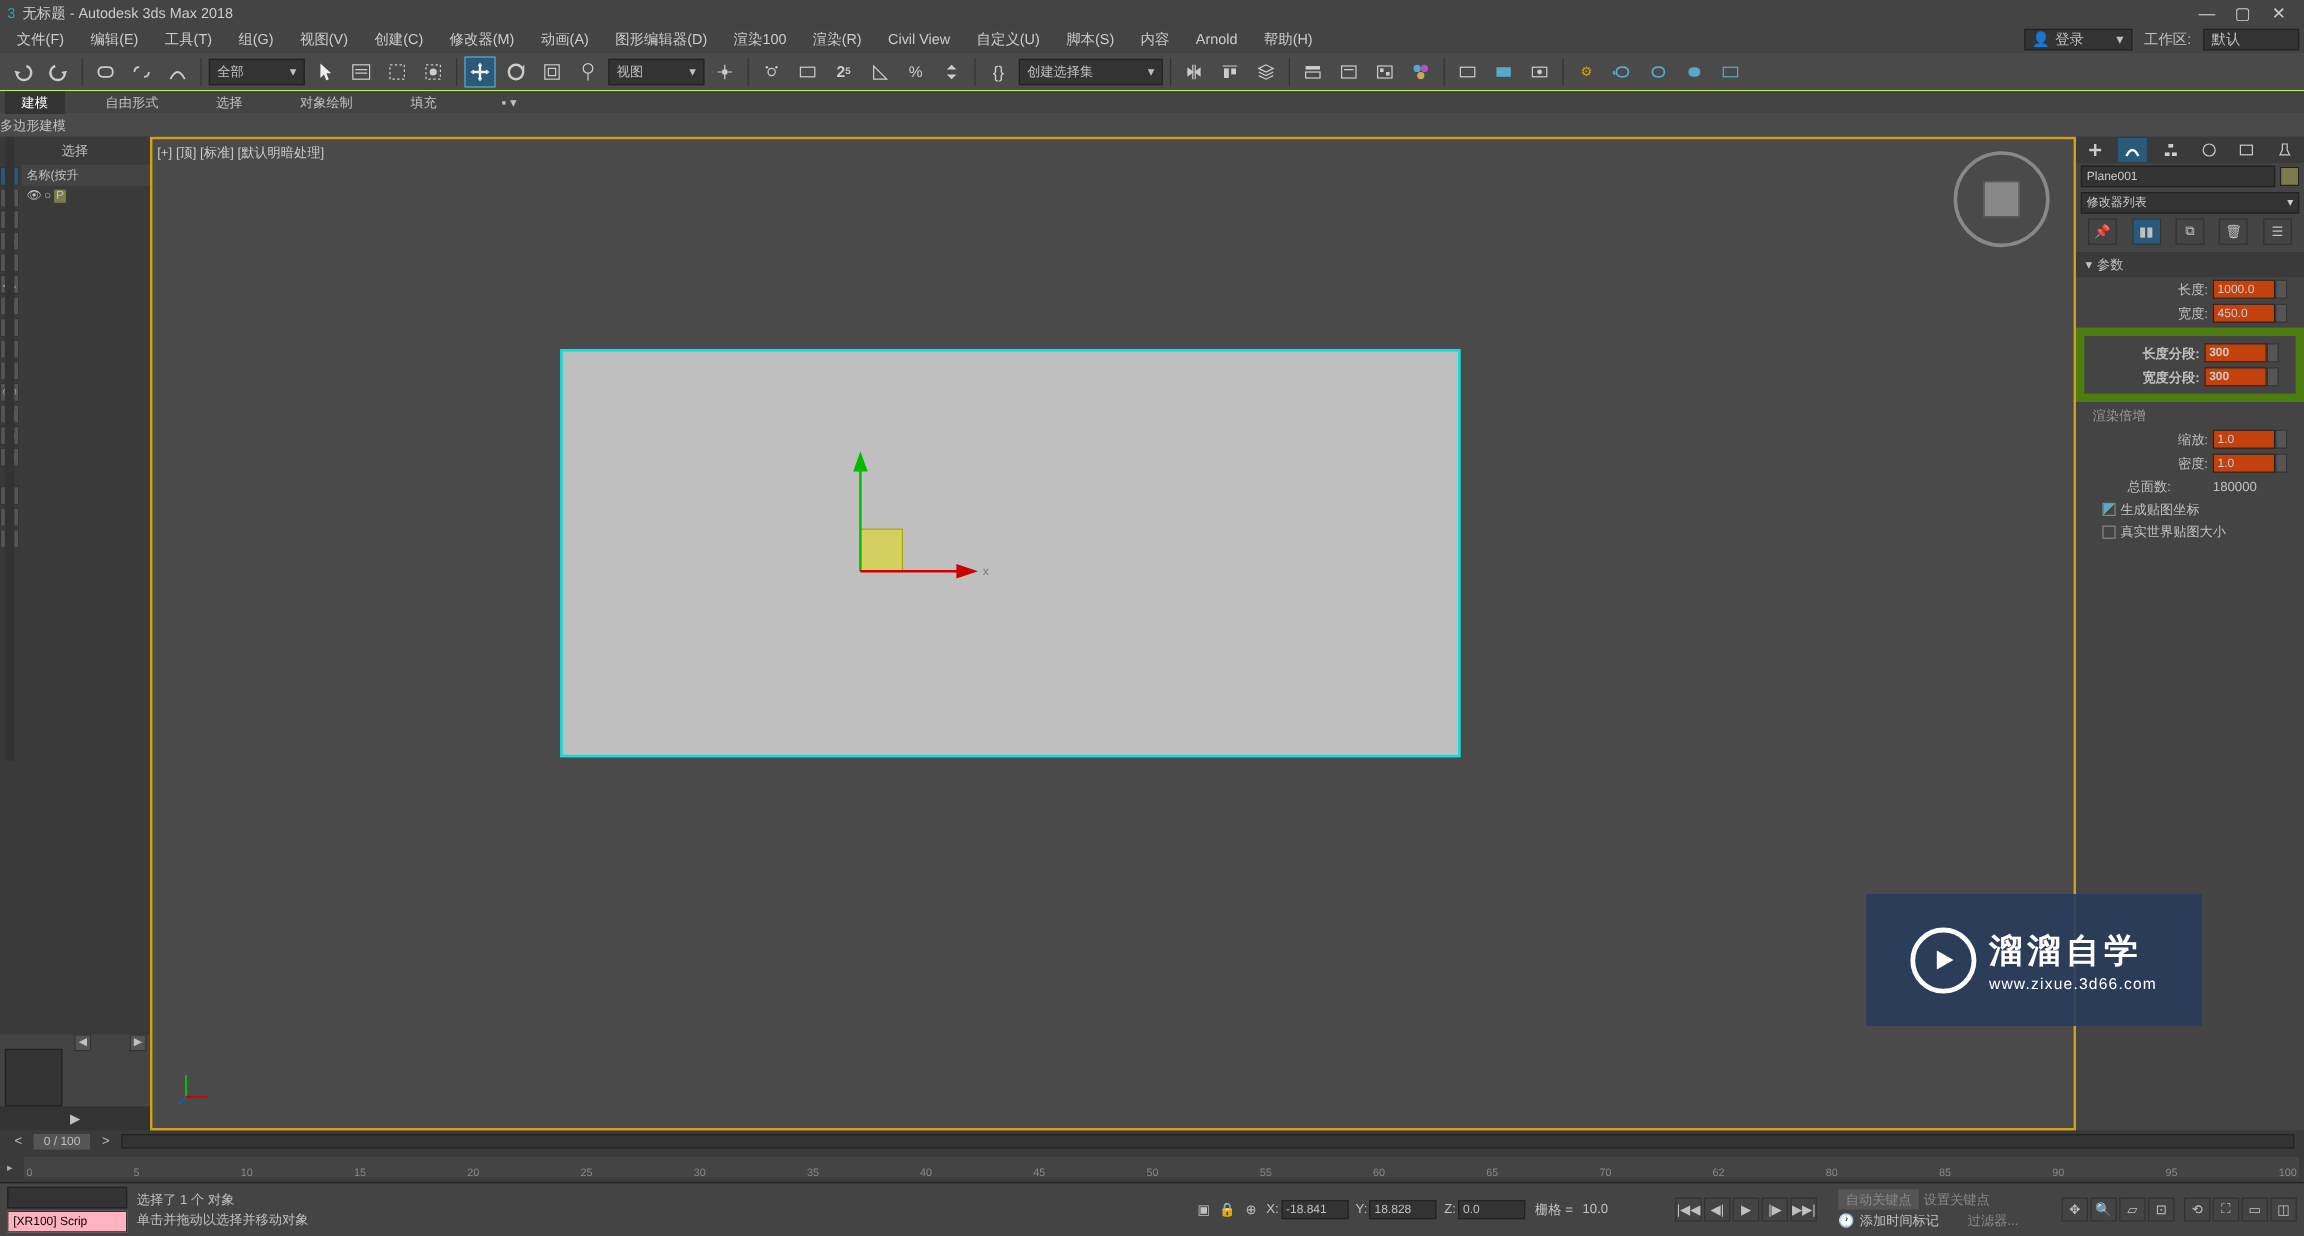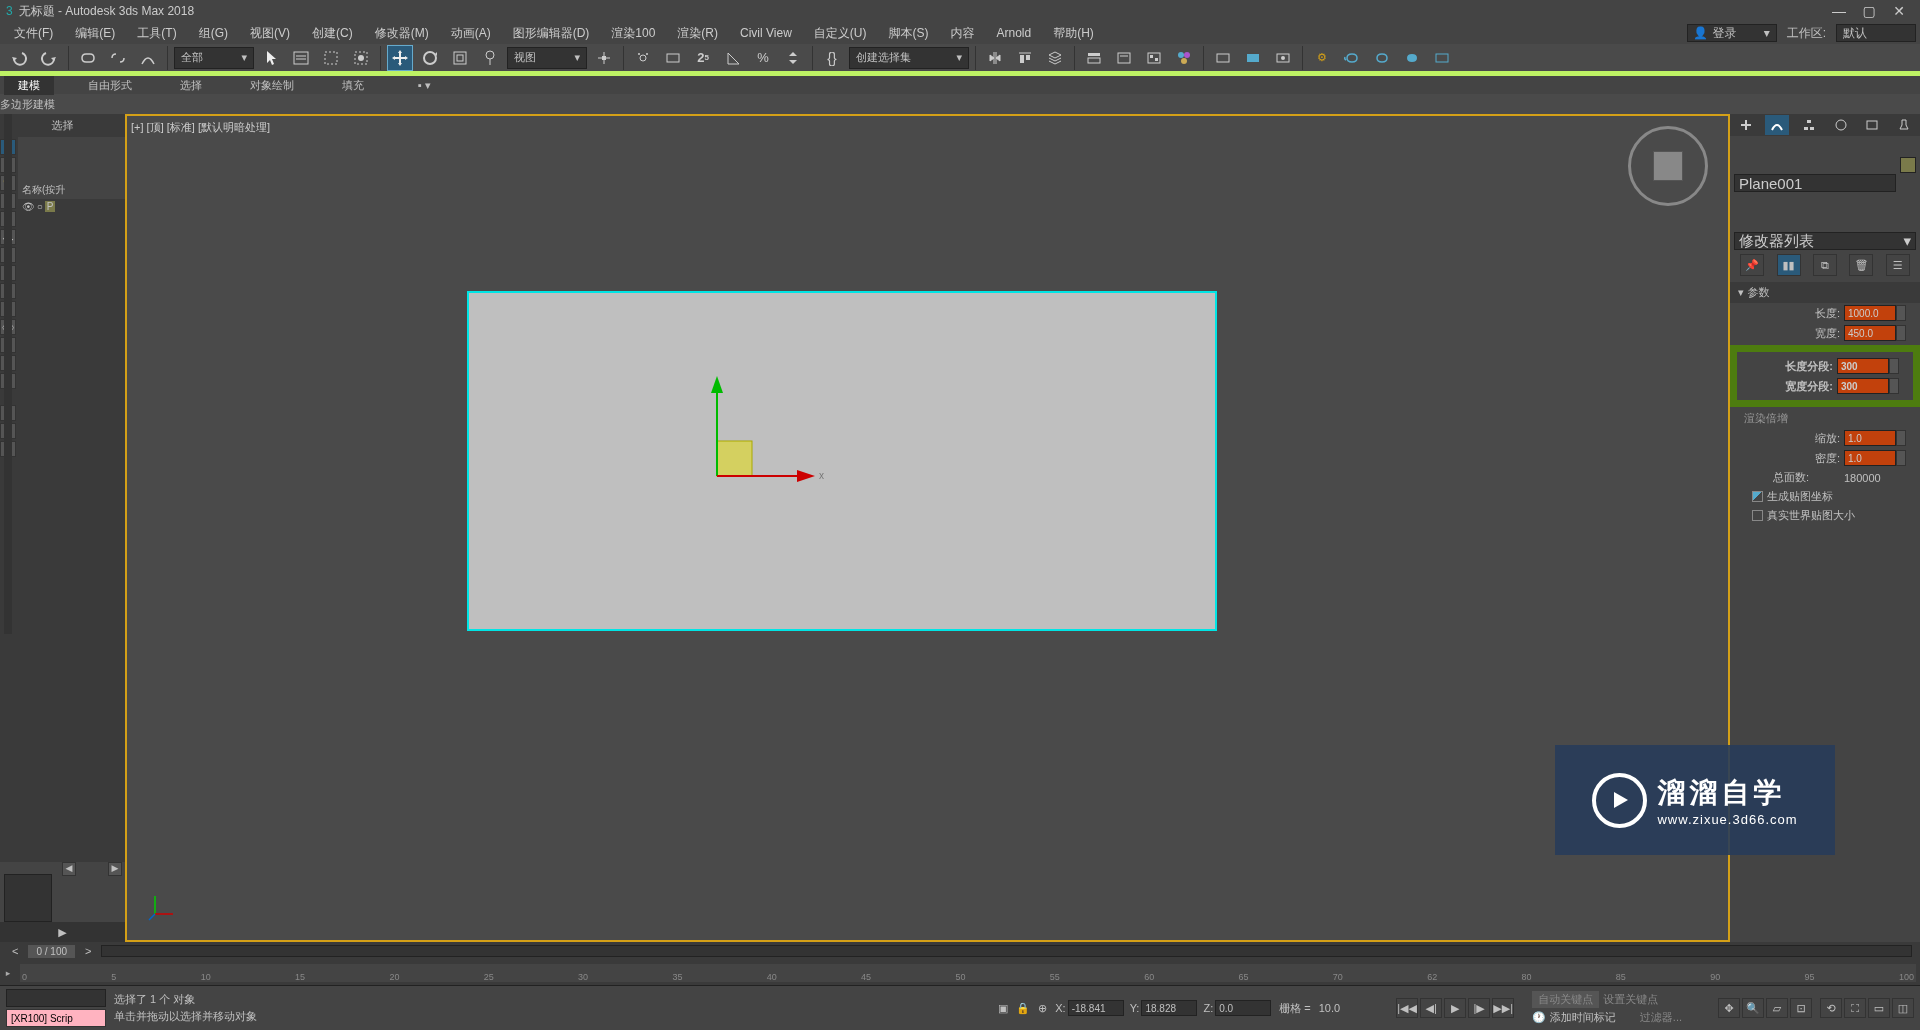--- a/index.html
+++ b/index.html
@@ -3,52 +3,52 @@
 <meta charset="utf-8">
 <style>
 * { margin:0; padding:0; box-sizing:border-box; font-family:"Microsoft YaHei",sans-serif; }
 body { background:#3a3a3a; color:#c0c0c0; font-size:11px; width:1920px; height:1030px; overflow:hidden; position:relative; }
 .titlebar { height:22px; background:#444; display:flex; align-items:center; padding:0 6px; font-size:12px; color:#ccc; }
 .titlebar .spacer { flex:1; }
 .titlebar .winbtn { width:30px; text-align:center; cursor:pointer; font-size:14px; }
 .menubar { height:22px; background:#444; display:flex; align-items:center; padding:0 4px; gap:2px; font-size:12px; }
 .menuitem { padding:2px 10px; cursor:pointer; color:#ccc; }
 .login-drop { background:#333; border:1px solid #222; height:18px; display:flex; align-items:center; padding:0 6px; gap:4px; min-width:90px; }
-.toolbar { height:32px; background:#4a4a4a; display:flex; align-items:center; padding:0 6px; gap:4px; border-bottom:5px solid #bef264; }
+.toolbar { height:32px; background:#4a4a4a; display:flex; align-items:center; padding:0 6px; gap:4px; border-bottom:1px solid #bef264; }
 .tbtn { width:26px; height:26px; background:#4a4a4a; display:flex; align-items:center; justify-content:center; border:1px solid transparent; cursor:pointer; }
 .tbtn.active { background:#2a5a7a; border-color:#6ac; }
 .tdrop { height:22px; background:#333; border:1px solid #222; display:flex; align-items:center; padding:0 6px; min-width:80px; }
 .tsep { width:1px; height:24px; background:#333; margin:0 2px; }
 .ribbon { height:18px; background:#444; display:flex; align-items:center; padding:0 4px; gap:20px; }
 .ribbon .ritem { padding:2px 14px; cursor:pointer; }
 .ribbon .ritem.active { background:#333; color:#fff; }
 .subribbon { height:20px; background:#4a4a4a; display:flex; align-items:center; padding:0 0; font-size:11px; }
 .main { display:flex; height:calc(1030px - 22px - 22px - 32px - 18px - 20px - 18px - 26px - 44px); }
 .leftpanel { width:125px; background:#444; display:flex; flex-direction:column; }
 .leftpanel .hdr { padding:4px 8px; background:#3a3a3a; font-size:11px; }
 .leftpanel .body { flex:1; display:flex; }
 .sidecol { width:18px; background:#3a3a3a; display:flex; flex-direction:column; gap:2px; padding-top:2px; }
 .sidecol .sbtn { width:16px; height:16px; background:#555; border:1px solid #333; cursor:pointer; display:flex; align-items:center; justify-content:center; font-size:10px; }
 .sidecol .sbtn.sel { background:#2a5a7a; }
-.listarea { flex:1; background:#3a3a3a; font-size:10px; overflow:hidden;margin-top:44px; }
+.listarea { flex:1; background:#3a3a3a; font-size:10px; overflow:hidden; }
 .listarea .lhdr { padding:2px 4px; background:#444; }
 .listarea .lrow { padding:2px 4px; display:flex; align-items:center; gap:2px; }
 .viewport { flex:1; background:#4a4a4a; border:2px solid #d4a017; position:relative; }
 .vlabel { position:absolute; top:4px; left:4px; color:#ccc; font-size:11px; }
 .viewcube { position:absolute; top:10px; right:20px; width:80px; height:80px; border:3px solid #888; border-radius:50%; display:flex; align-items:center; justify-content:center; }
 .viewcube .cube { width:30px; height:30px; background:#888; border:1px solid #555; }
 .plane { position:absolute; left:340px; top:175px; width:750px; height:340px; background:#bfbfbf; border:2px solid #00e5e5; }
 .gizmo { position:absolute; left:570px; top:255px; pointer-events:none; }
 .minigizmo { position:absolute; left:20px; bottom:18px; }
 .rightpanel { width:190px; background:#444; display:flex; flex-direction:column; }
 .rtabs { height:22px; display:flex; background:#3a3a3a; justify-content:space-around; align-items:center; }
 .rtabs .rt { width:24px; height:20px; display:flex; align-items:center; justify-content:center; cursor:pointer; }
 .rtabs .rt.active { background:#2a5a7a; }
 .rfield { display:flex; align-items:center; padding:2px 4px; gap:4px; }
-.rfield input, .objname { flex:1; background:#333; border:1px solid #222; color:#ccc; height:18px; padding:0 4px; font-size:15px;margin-top:36px; }
+.rfield input, .objname { flex:1; background:#333; border:1px solid #222; color:#ccc; height:18px; padding:0 4px; font-size:10px; }
 .objname { display:flex; align-items:center; }
 .cswatch { width:16px; height:16px; background:#7a7a4a; border:1px solid #222; }
 .modlist { background:#333; border:1px solid #222; margin:4px; height:85px; }
 .modlist .mitem { padding:2px 6px; background:#2a5a9a; color:#fff; font-size:11px; }
 .rbtns { display:flex; gap:4px; padding:2px 6px; justify-content:space-around; }
 .rbtns .rb { width:24px; height:22px; background:#444; border:1px solid #333; display:flex; align-items:center; justify-content:center; cursor:pointer; }
 .rbtns .rb.active { background:#2a5a7a; }
 .rollhdr { background:#3a3a3a; padding:3px 8px; margin-top:4px; display:flex; align-items:center; gap:4px; }
 .paramrow { display:flex; align-items:center; justify-content:flex-end; padding:2px 14px 2px 4px; gap:4px; font-size:11px; }
 .paramrow .plabel { text-align:right; }

